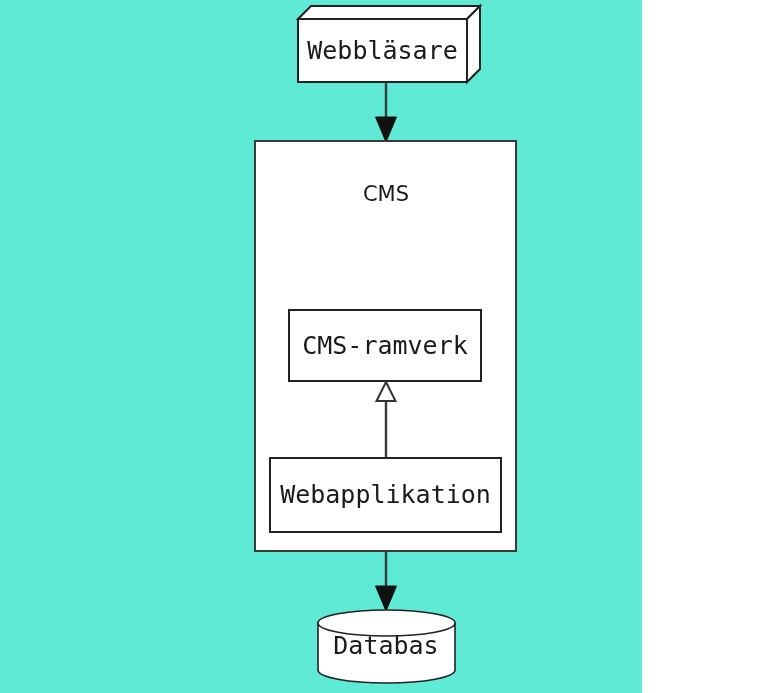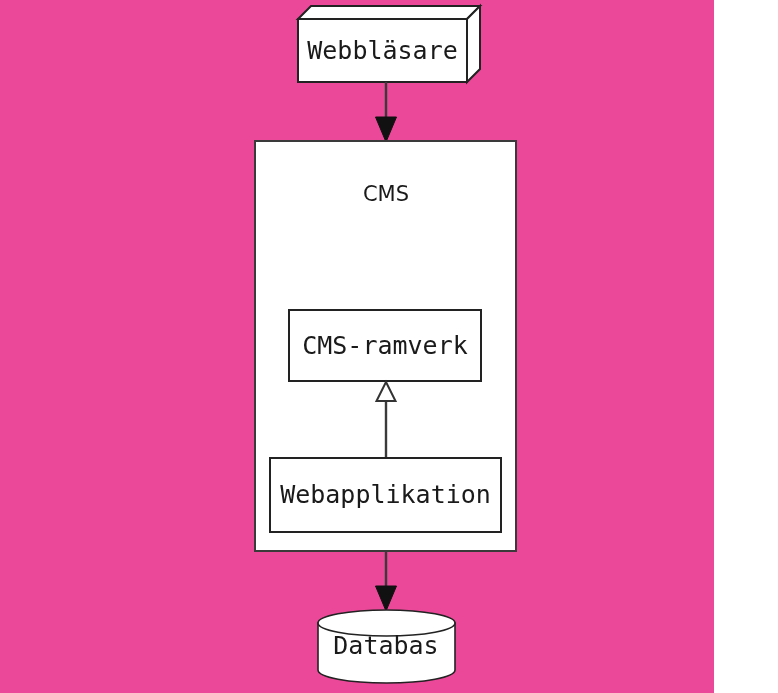--- a/index.html
+++ b/index.html
@@ -5,23 +5,23 @@
   html, body {
     margin: 0;
     padding: 0;
     background: #ffffff;
   }
   body {
     font-family: "DejaVu Sans Mono", monospace;
   }
   #diagram-root {
     position: relative;
-    width: 714px;
+    width: 642px;
     height: 693px;
-    background: #ec4899;
+    background: #5eead4;
     overflow: hidden;
   }
   svg#architecture-diagram {
     display: block;
     width: 778px;
     height: 693px;
   }
   .shape-stroke {
     fill: #ffffff;
     stroke: #222222;

